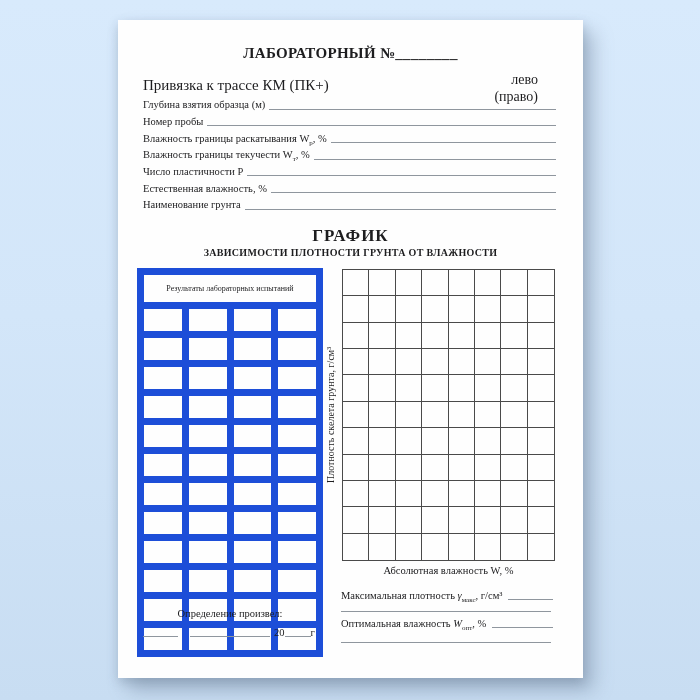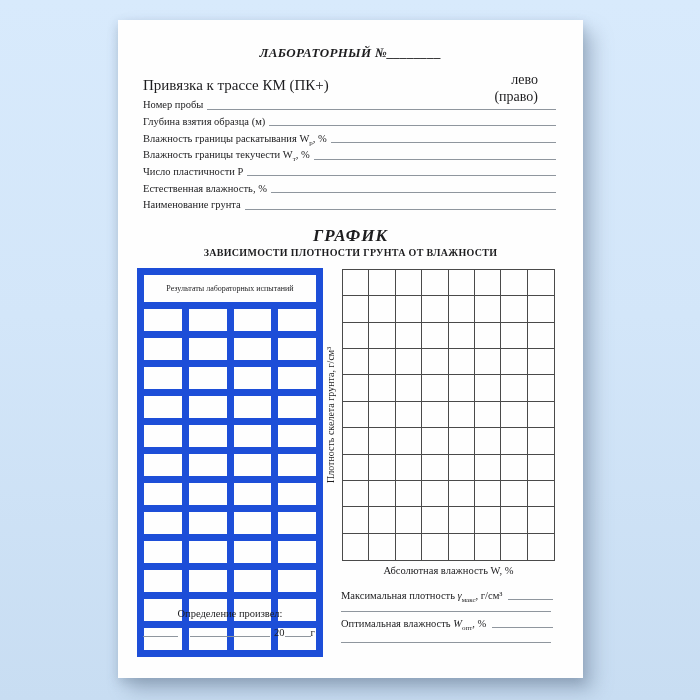--- a/index.html
+++ b/index.html
@@ -13,36 +13,36 @@
     background:linear-gradient(180deg,#d8eafc 0%,#d3e6f9 45%,#c8ddf2 100%);
   }
   .paper{
     position:absolute;left:118px;top:20px;width:465px;height:658px;
     background:#fefefe;
     box-shadow:10px 12px 18px rgba(96,116,140,.40), 0 4px 10px rgba(96,116,140,.30);
   }
   
   .doc-title{
     position:absolute;top:25px;left:0;right:0;text-align:center;
-    font-size:13px;font-weight:bold;letter-spacing:.3px;font-style:italic;
+    font-size:15px;font-weight:bold;letter-spacing:.3px;
   }
   .route-row{
     position:absolute;top:52px;left:25px;right:45px;
     display:flex;justify-content:space-between;align-items:flex-start;
   }
   .route-label{font-size:15px;padding-top:5px;}
   .side-note{font-size:14px;text-align:right;line-height:1.18;}
   .fields{position:absolute;top:74px;left:25px;width:413px;}
   .field-row{display:flex;align-items:flex-end;height:16.7px;font-size:10.5px;white-space:nowrap;}
   .field-label{padding-right:4px;line-height:1.1;}
   .field-line{flex:1;border-bottom:1px solid #8f969e;margin-bottom:1px;}
   sub{font-size:7px;line-height:0;}
   
   .graph-title{position:absolute;top:206px;left:0;right:0;text-align:center;
-    font-size:17px;font-weight:bold;letter-spacing:1px;font-style:italic;}
+    font-size:17px;font-weight:bold;letter-spacing:1px;}
   .graph-subtitle{position:absolute;top:227px;left:0;right:0;text-align:center;
     font-size:10px;font-weight:bold;letter-spacing:.3px;}
   
   table.lab-table{
     position:absolute;left:19px;top:248px;width:186px;
     border-collapse:collapse;table-layout:fixed;font-size:7.5px;line-height:1.25;
   }
   table.lab-table td{border:7px solid #1d4ed8;text-align:center;vertical-align:middle;padding:1px 2px;}
   tr.title-row td{height:25px;font-size:8px;}
   tr.head-row td{height:36px;}
@@ -93,25 +93,25 @@
     <div class="route-row">
       <span class="route-label">Привязка к трассе КМ (ПК+)</span>
       <span class="side-note">
         <span>лево</span><br>
         <span>(право)</span>
       </span>
     </div>
 
     <div class="fields">
       <div class="field-row">
+        <span class="field-label"><span>Глубина взятия образца (м)</span><span class="sym"></span><sub></sub><span></span></span>
+        <span class="field-line"></span>
+      </div>
+      <div class="field-row">
         <span class="field-label"><span>Номер пробы</span><span class="sym"></span><sub></sub><span></span></span>
-        <span class="field-line"></span>
-      </div>
-      <div class="field-row">
-        <span class="field-label"><span>Глубина взятия образца (м)</span><span class="sym"></span><sub></sub><span></span></span>
         <span class="field-line"></span>
       </div>
       <div class="field-row">
         <span class="field-label"><span>Влажность границы раскатывания </span><span class="sym">W</span><sub>р</sub><span>, %</span></span>
         <span class="field-line"></span>
       </div>
       <div class="field-row">
         <span class="field-label"><span>Влажность границы текучести </span><span class="sym">W</span><sub>т</sub><span>, %</span></span>
         <span class="field-line"></span>
       </div>

